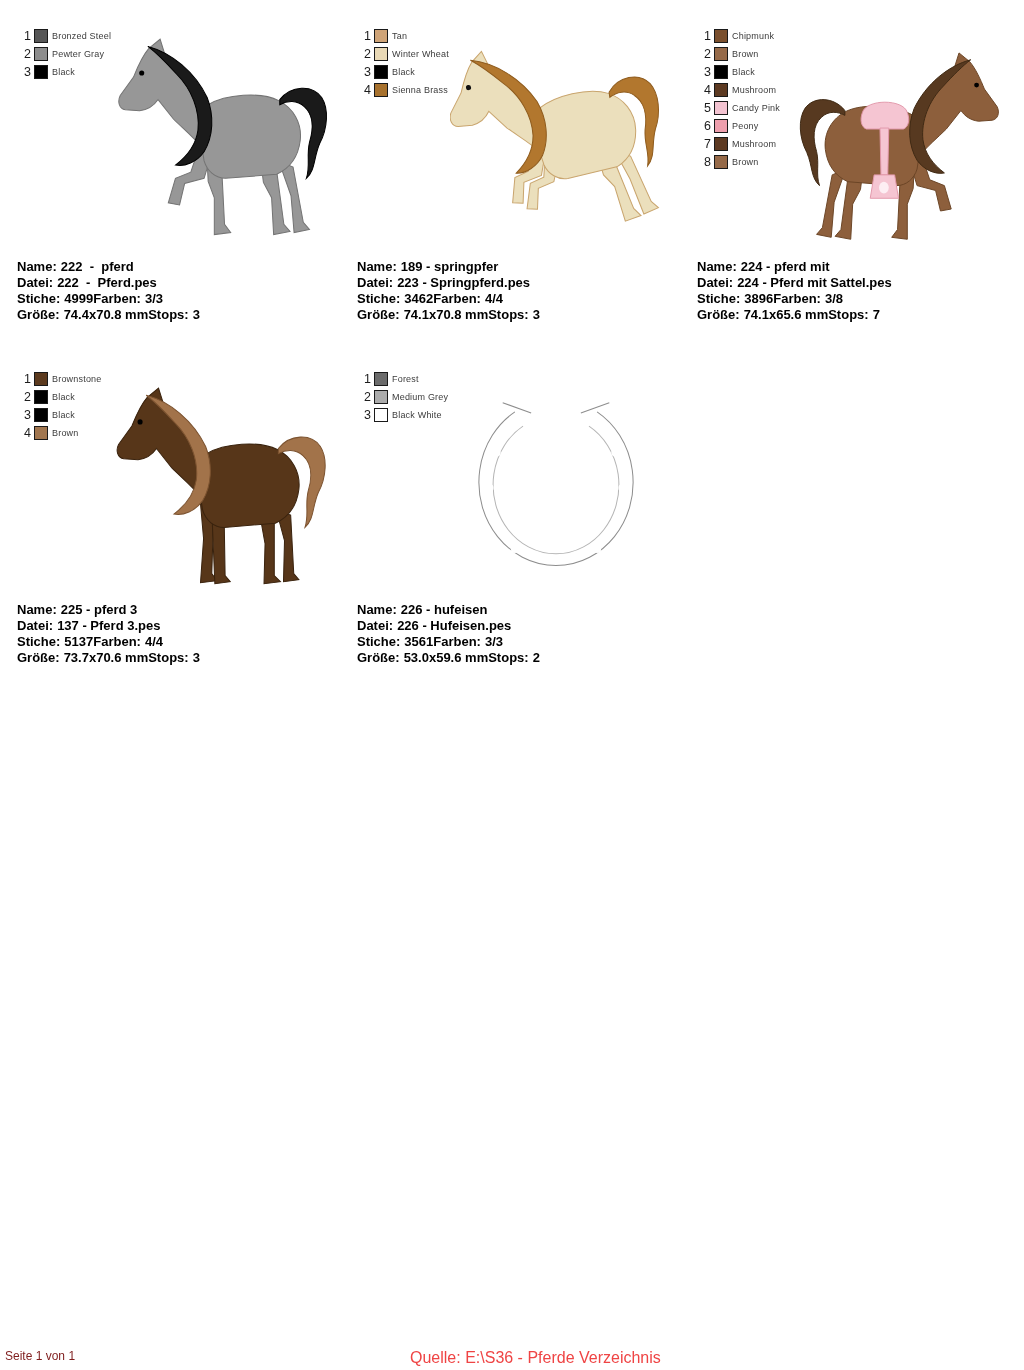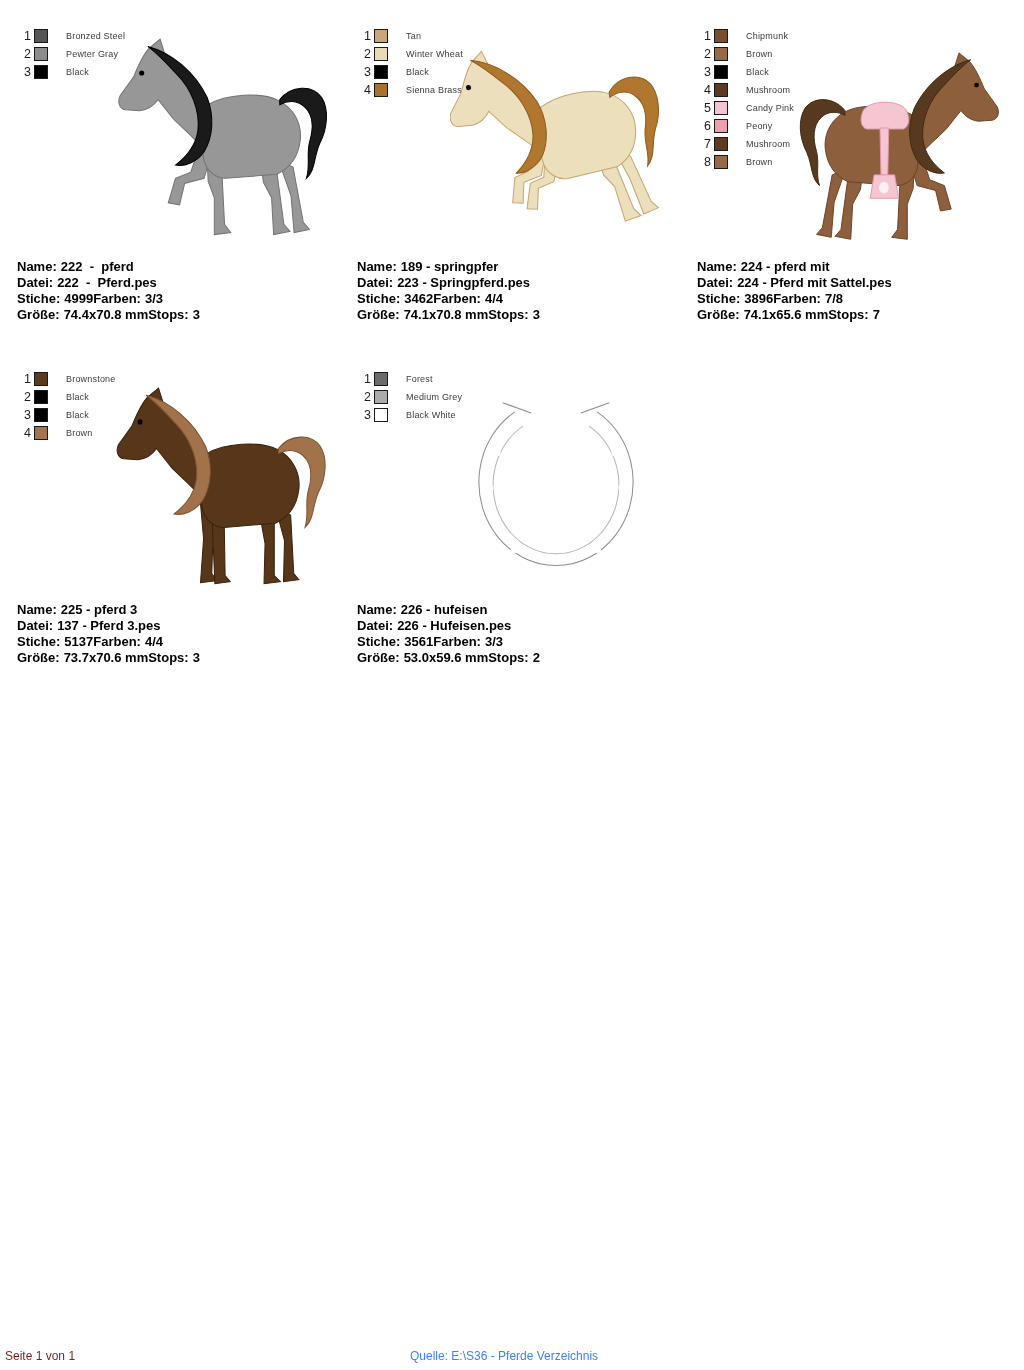--- a/index.html
+++ b/index.html
@@ -4,28 +4,28 @@
 <style>
   * { margin:0; padding:0; box-sizing:border-box; }
   html,body { background:#fff; }
   body { width:1024px; height:1370px; position:relative; font-family:"Liberation Sans", sans-serif; }
   .page { position:absolute; inset:0; background:#fff; }
   .cell { position:absolute; width:332px; height:332px; }
   .legend { position:absolute; left:10px; top:7px; }
   .legend-row { display:flex; align-items:center; height:18px; }
   .lnum { width:11px; text-align:right; font-size:12.5px; color:#1d1d1d; margin-right:3px; }
   .lswatch { width:14px; height:14px; border:1px solid #1a1a1a; display:inline-block; flex:0 0 14px; }
-  .llabel { font-size:9px; color:#3c3c3c; margin-left:18px; letter-spacing:0.2px; white-space:pre; }
+  .llabel { font-size:9px; color:#3c3c3c; margin-left:4px; letter-spacing:0.2px; white-space:pre; }
   .design { position:absolute; }
   .meta { position:absolute; left:7px; top:239px; width:314px; font-weight:bold; font-size:13px; color:#000; }
   .mline { height:16px; line-height:16px; white-space:pre; }
   .mline.split { display:flex; }
   .v { margin-left:4px; white-space:pre; }
   .footer-left { position:absolute; left:5px; top:1349px; font-size:12px; color:#7f1d1d; }
-  .footer-center { position:absolute; left:410px; top:1349px; font-size:12px; color:#3b82f6; }
+  .footer-center { position:absolute; left:410px; top:1349px; font-size:16px; color:#ef4444; }
   svg path, svg circle { stroke-width:1; }
 </style>
 </head>
 <body>
 
 <div class="page">
 
   <section class="cell" style="left:10px;top:20px">
     <div class="legend">
       <div class="legend-row">
@@ -180,21 +180,21 @@
           <ellipse cx="126" cy="141" rx="5" ry="6" fill="#fdeef3"></ellipse>
           <circle cx="31" cy="36" r="2.5" fill="#000000"></circle>
         </g>
       </svg>
     </div>
     <div class="meta">
       <div class="mline"><span>Name:</span><span class="v">224 - pferd mit</span></div>
       <div class="mline"><span>Datei:</span><span class="v">224 - Pferd mit Sattel.pes</span></div>
       <div class="mline split">
         <span><span>Stiche:</span><span class="v">3896</span></span>
-        <span><span>Farben:</span><span class="v">7/8</span></span>
+        <span><span>Farben:</span><span class="v">3/8</span></span>
       </div>
       <div class="mline split">
         <span><span>Größe:</span><span class="v">74.1x65.6 mm</span></span>
         <span><span>Stops:</span><span class="v">7</span></span>
       </div>
     </div>
   </section>
 
   <section class="cell" style="left:10px;top:363px">
     <div class="legend">

